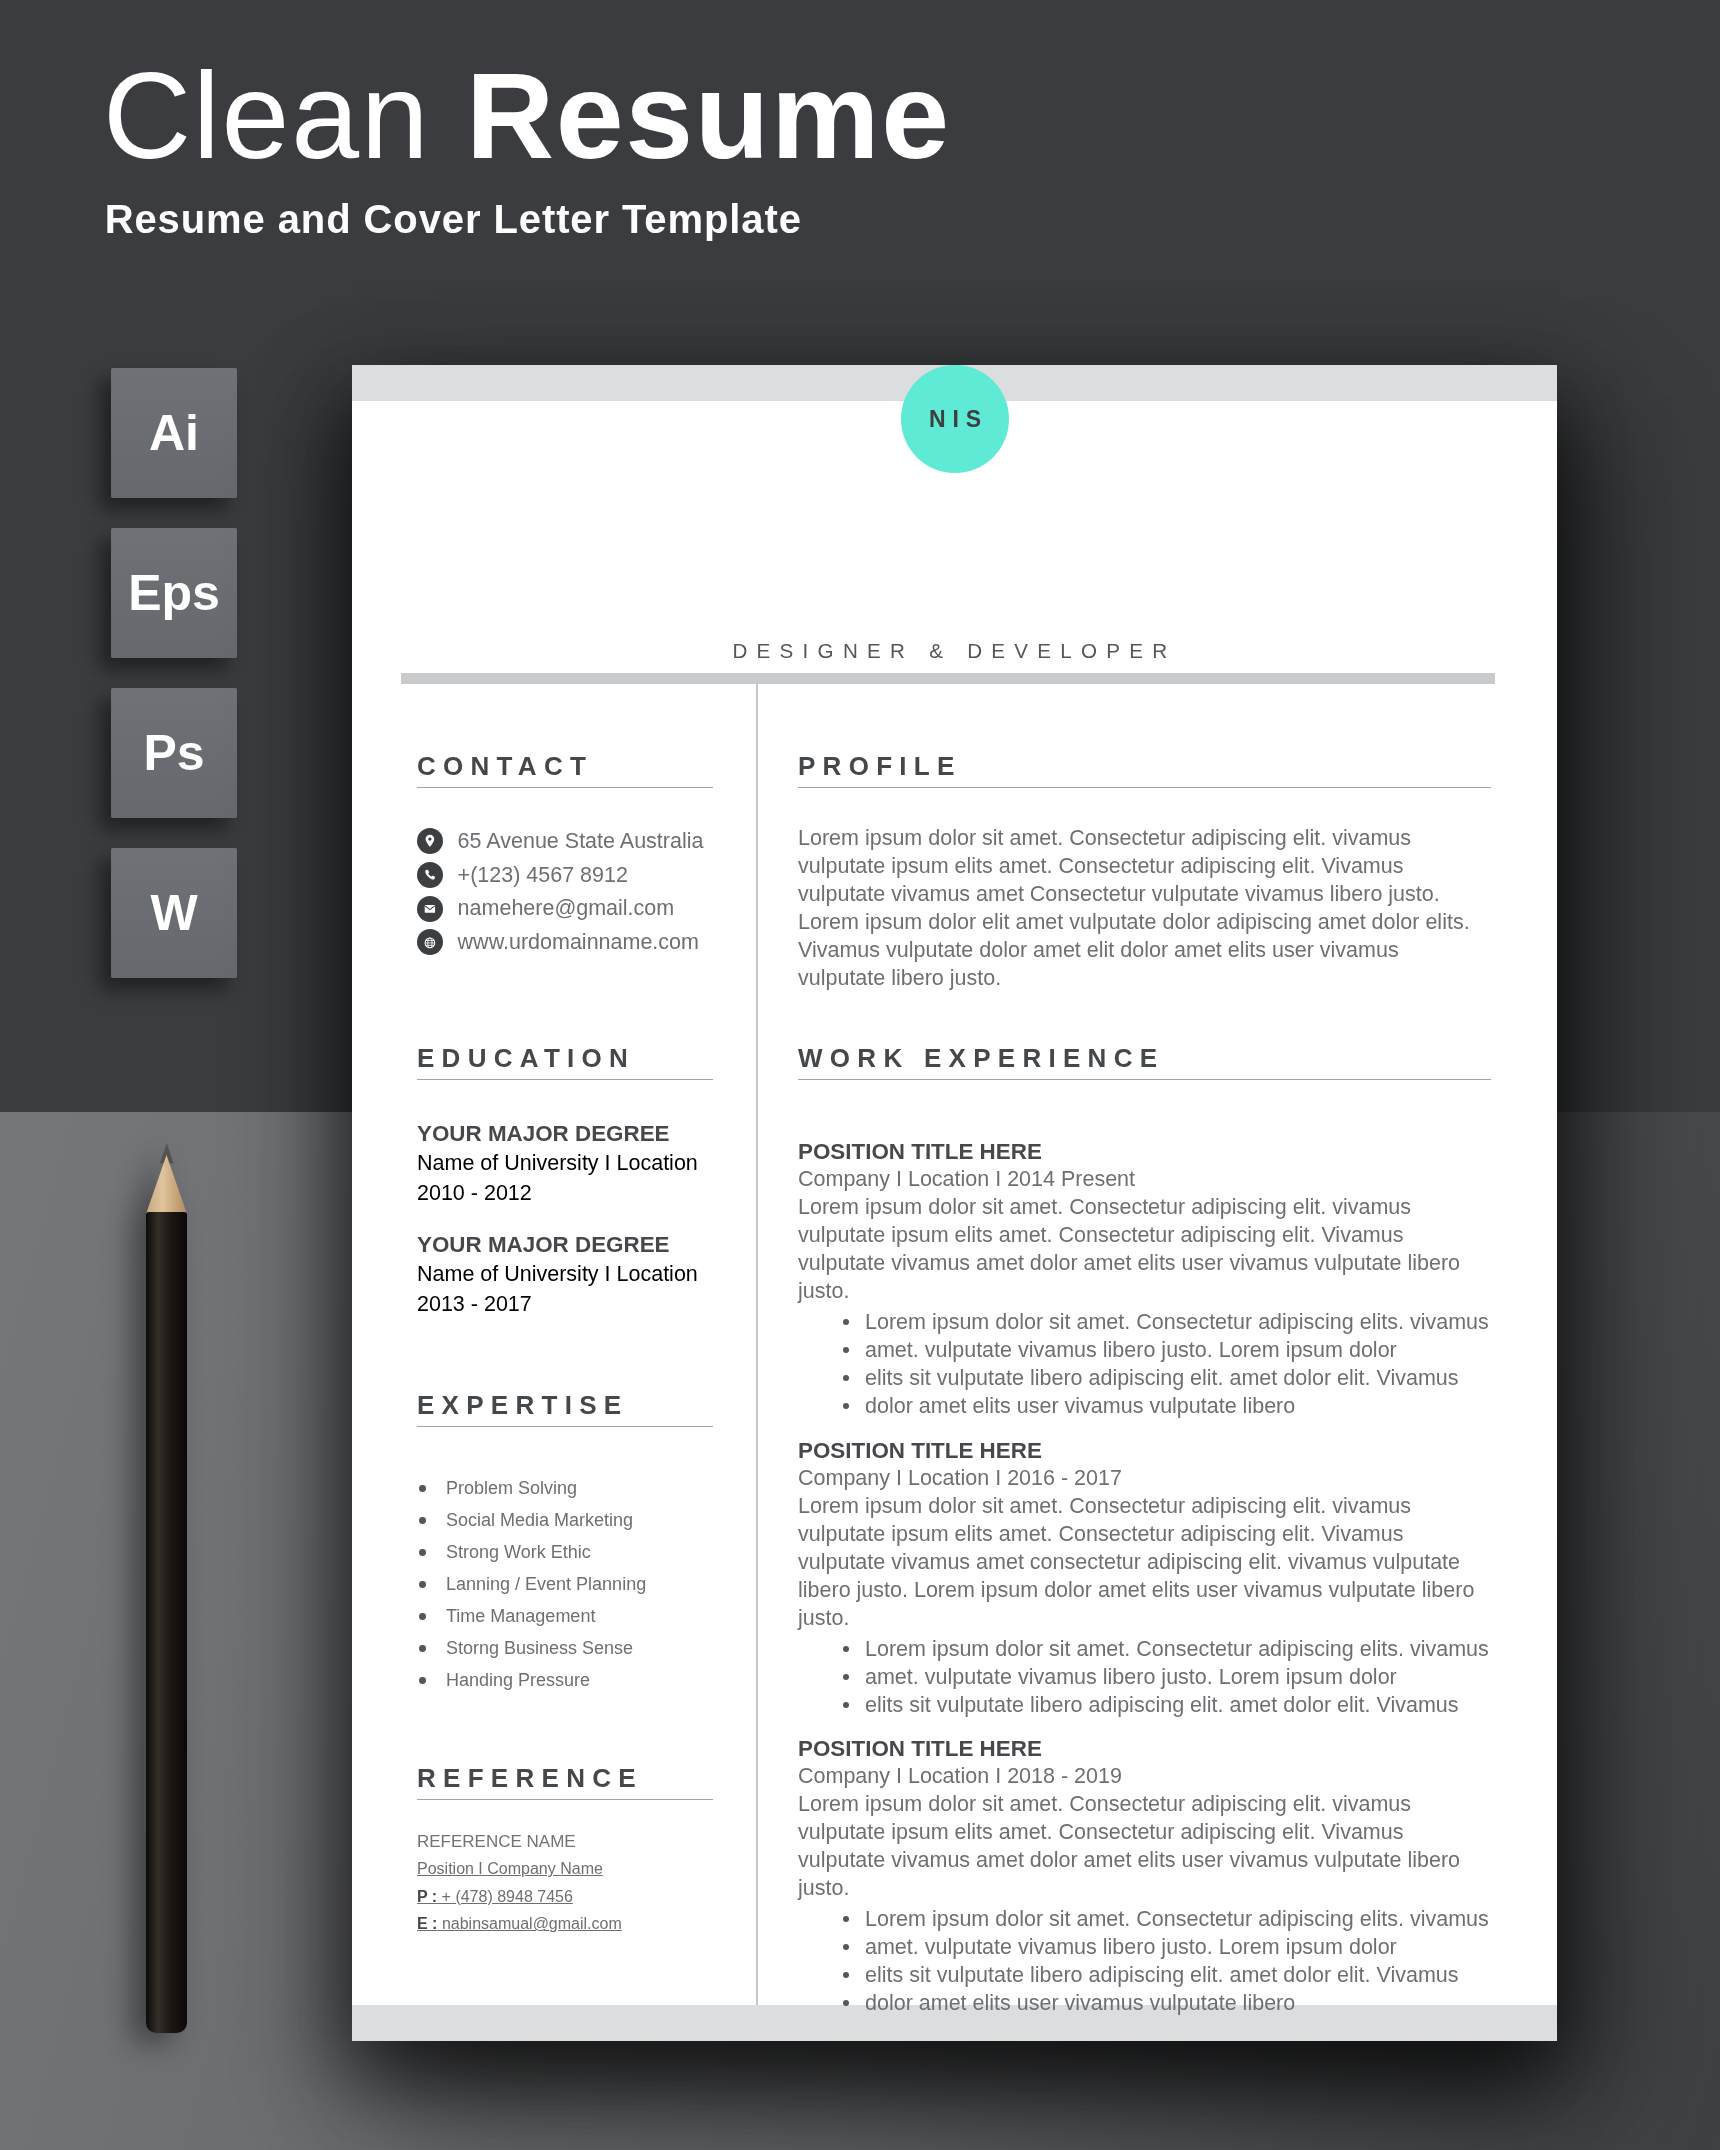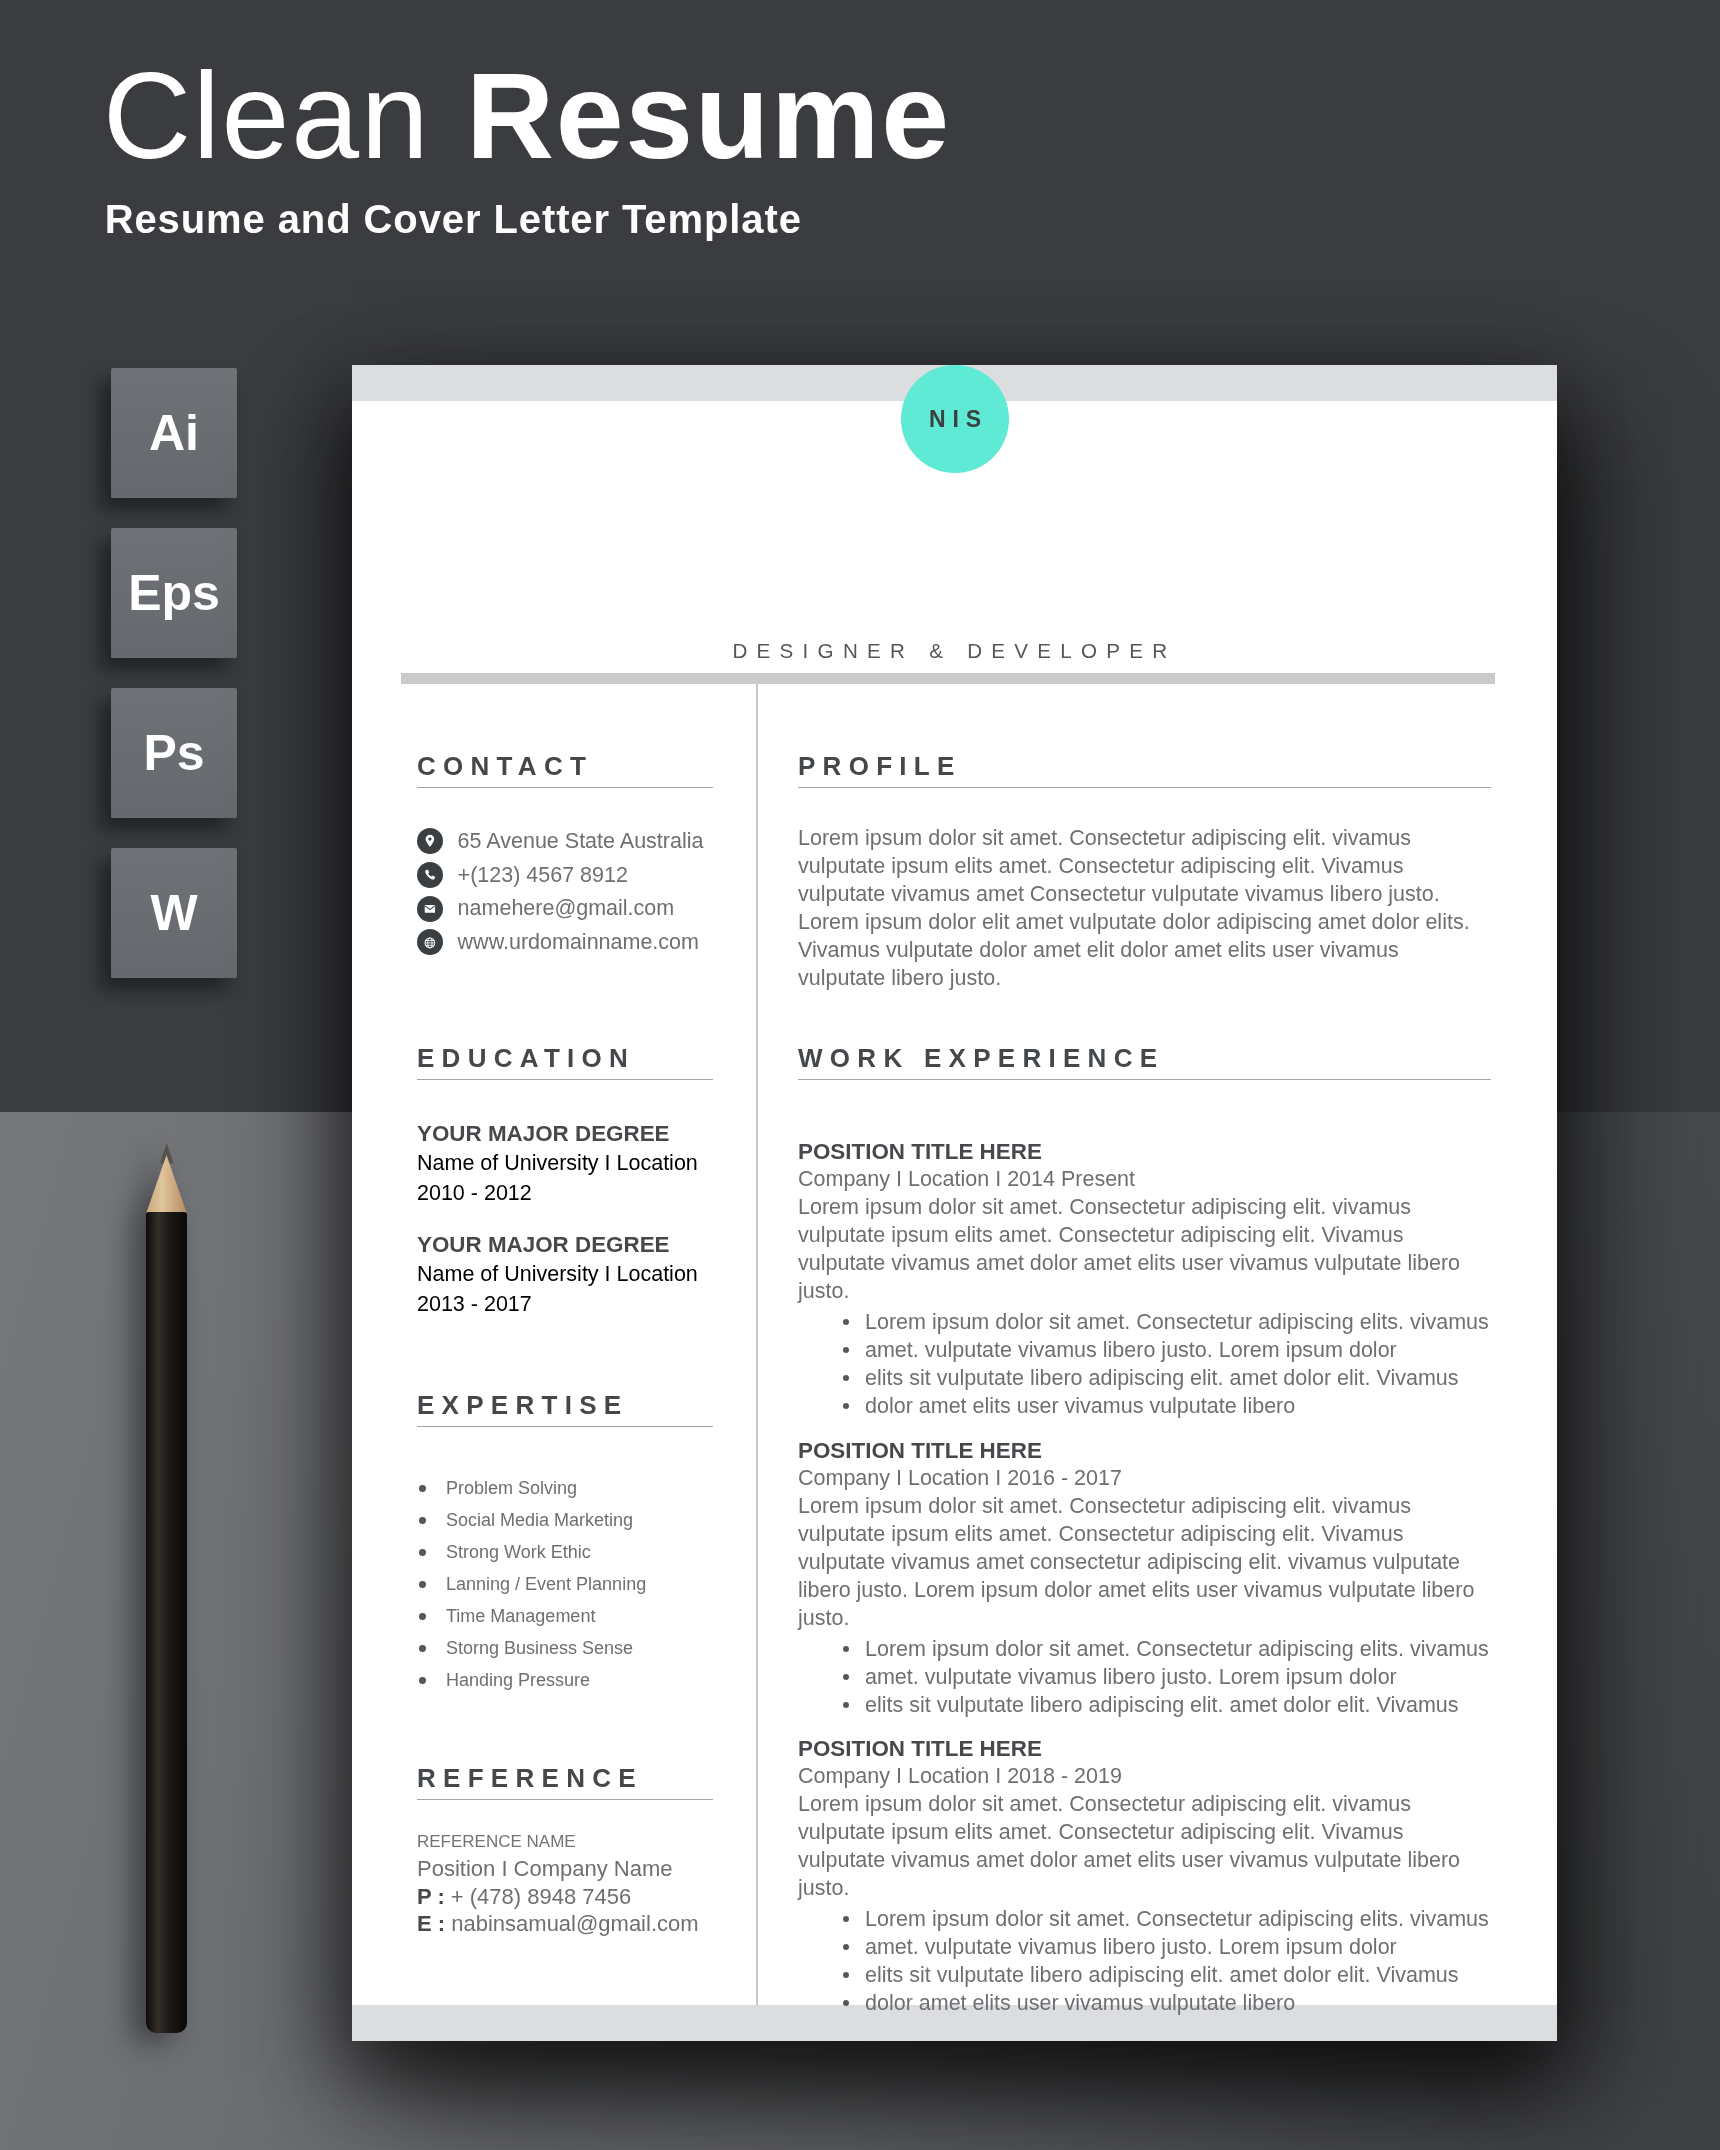--- a/index.html
+++ b/index.html
@@ -86,21 +86,21 @@
 
   
   .exp-list{margin:45px 0 0;padding:0;list-style:none;}
   .exp-list li{position:relative;padding-left:29px;font-size:18px;color:#6d6f72;line-height:32px;}
   .exp-list li::before{content:"";position:absolute;left:1.7px;top:13px;width:6.9px;height:6.9px;
                        border-radius:50%;background:#55575a;}
 
   
   .ref-block{margin-top:27.5px;}
   .ref-name{font-size:17px;font-weight:400;color:#737373;line-height:27.5px;}
-  .ref-line{font-size:22px;color:#6d6f72;line-height:27.5px;}
+  .ref-line{font-size:16px;color:#6d6f72;line-height:27.5px;text-decoration:underline;}
   .ref-line b{color:#46484b;font-weight:700;}
 
   
   .we-entry{position:absolute;left:446px;width:693px;}
   .we-e0{top:774px;} .we-e1{top:1073px;} .we-e2{top:1371px;}
   .we-title{font-size:22.4px;font-weight:700;color:#46484b;line-height:26px;}
   .we-meta{font-size:21.5px;color:#6d6f72;line-height:28px;}
   .we-sum{margin:0;}
   .we-bullets{margin:2.6px 0 0;padding:0;list-style:none;}
   .we-bullets li{position:relative;padding-left:67px;font-size:21.5px;color:#6d6f72;line-height:28px;}

